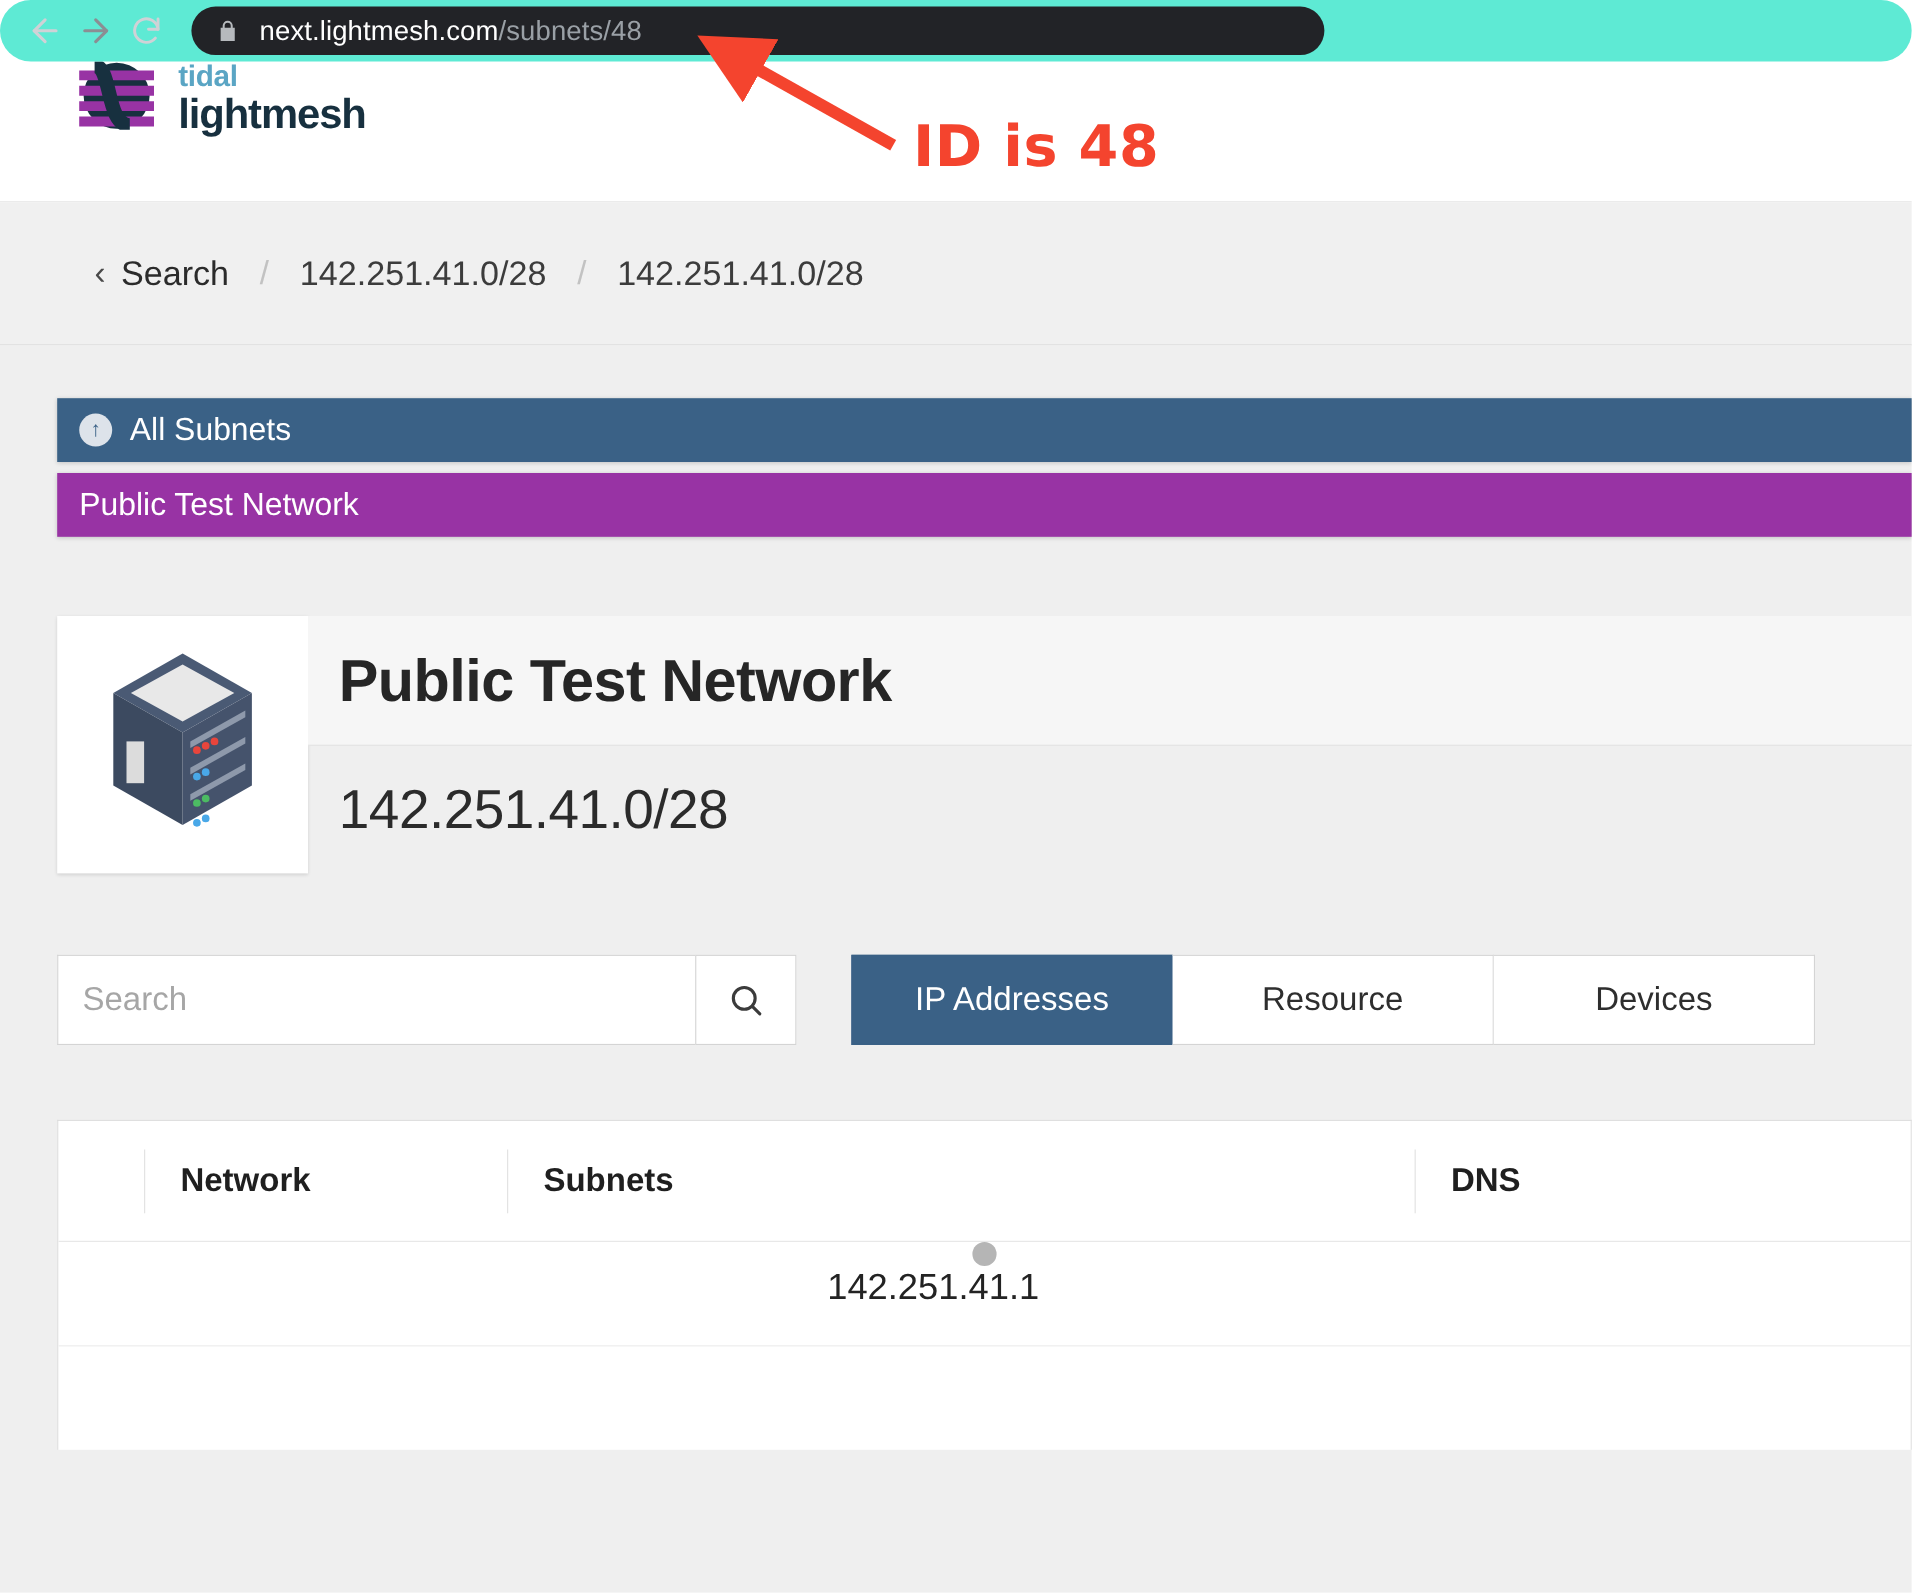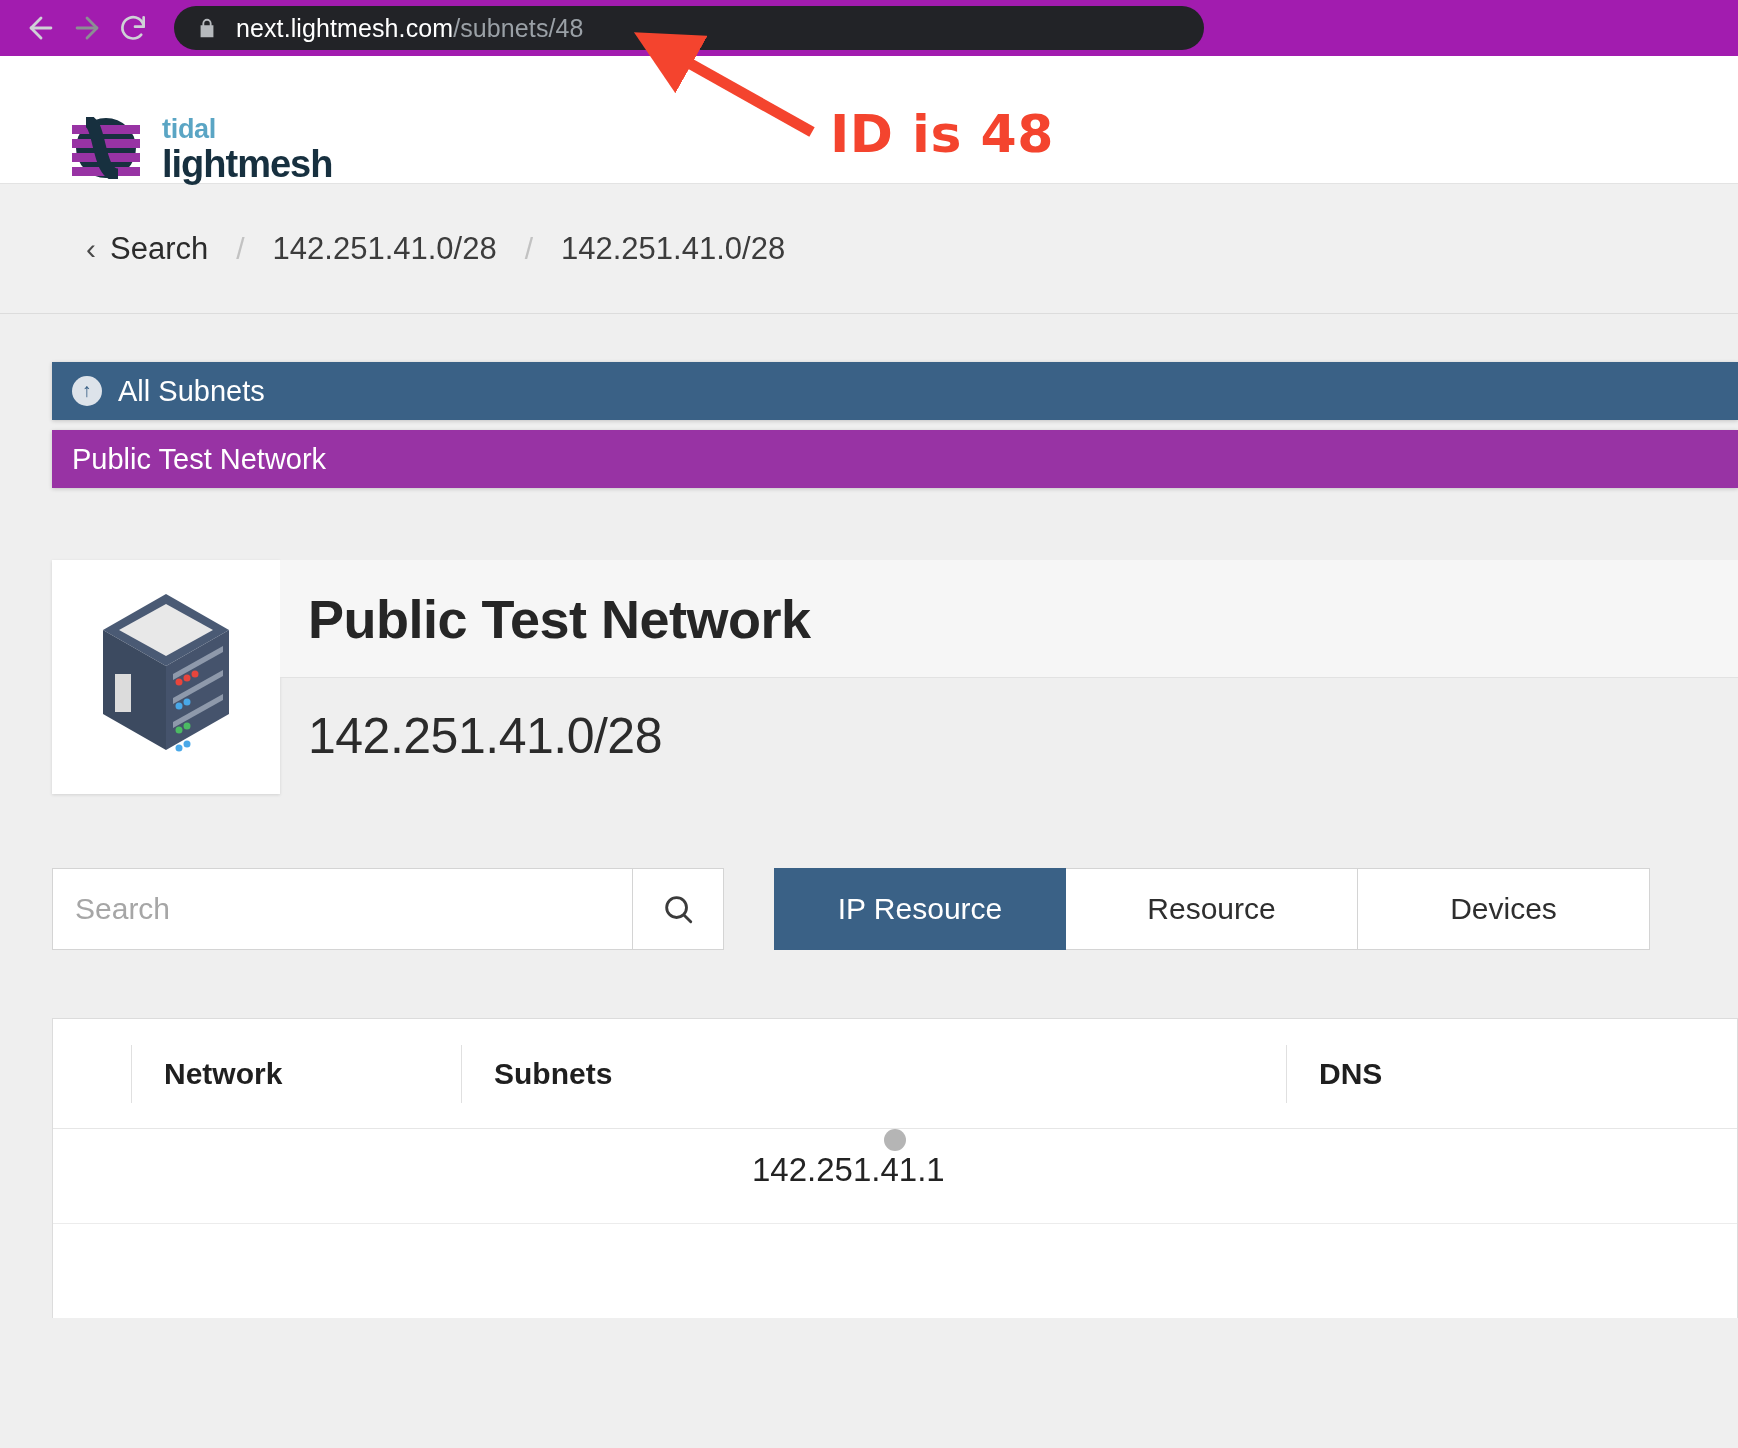--- a/index.html
+++ b/index.html
@@ -6,25 +6,26 @@
   html, body {
     width: 1738px; height: 1448px;
     font-family: "Liberation Sans", sans-serif;
     background: #ffffff;
     overflow: hidden;
   }
 
   
   .browser-bar {
     height: 56px;
-    background: #a21caf;
+    background: #5eead4;
     display: flex;
     align-items: center;
     padding: 0 18px;
     position: relative;
+    border-radius: 28px;
   }
   .nav-btn {
     width: 46px; height: 46px;
     display: flex; align-items: center; justify-content: center;
     color: #cfd2d6;
     flex: 0 0 auto;
   }
   .nav-btn svg { display: block; }
   .nav-btn.disabled { color: #8b8e93; }
   .omnibox {
@@ -63,21 +64,21 @@
     color: #f4442e;
     font-family: "DejaVu Sans", sans-serif;
     letter-spacing: 0.5px;
   }
 
   
   .app-header {
     height: 128px;
     background: #ffffff;
     display: flex;
-    align-items: flex-end;
+    align-items: flex-start;
     padding-left: 66px;
     border-bottom: 1px solid #e3e3e3;
   }
   .logo { display: flex; align-items: center; }
   .logo-mark { margin-right: 16px; }
   .logo-words { line-height: 1; }
   .logo-tidal {
     font-size: 27px;
     color: #5aa5c4;
     font-weight: bold;
@@ -415,21 +416,21 @@
     <div class="search-group">
       <input class="search-input" type="text" placeholder="Search" style="">
       <div class="search-btn">
         <svg width="34" height="34" viewBox="0 0 24 24" fill="none" stroke="currentColor" stroke-width="2" stroke-linecap="round">
           <circle cx="11" cy="11" r="7"></circle>
             <line x1="16.2" y1="16.2" x2="21" y2="21"></line>
         </svg>
       </div>
     </div>
     <div class="tabs">
-      <div class="tab active">IP Resource</div>
+      <div class="tab active">IP Addresses</div>
       <div class="tab">Resource</div>
       <div class="tab">Devices</div>
     </div>
   </div>
 
   <div class="table-wrap">
     <div class="thead">
       <div class="th dot-col"></div>
       <div class="th th-network">Network</div>
       <div class="th th-resource">Subnets</div>

